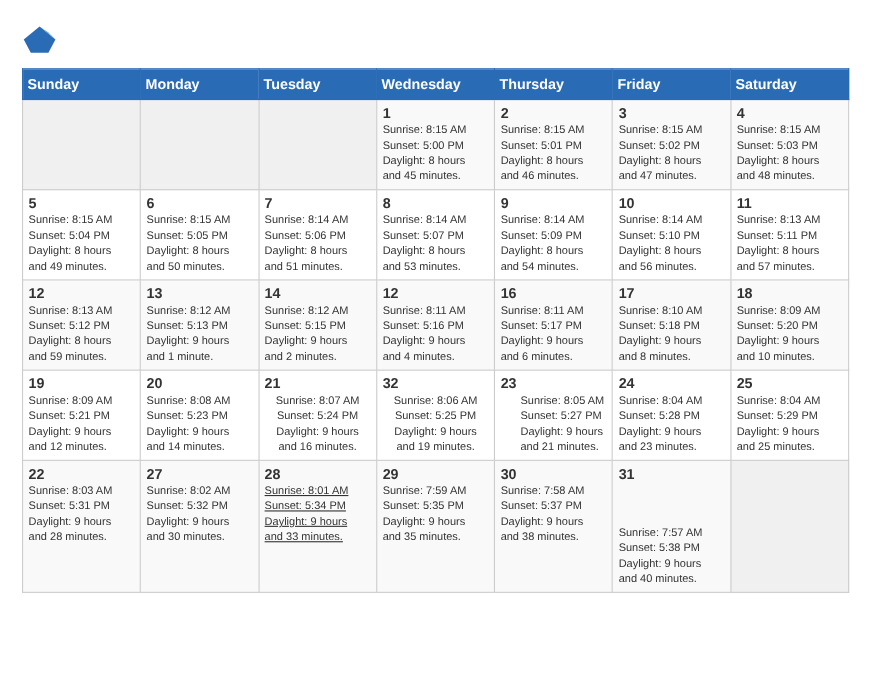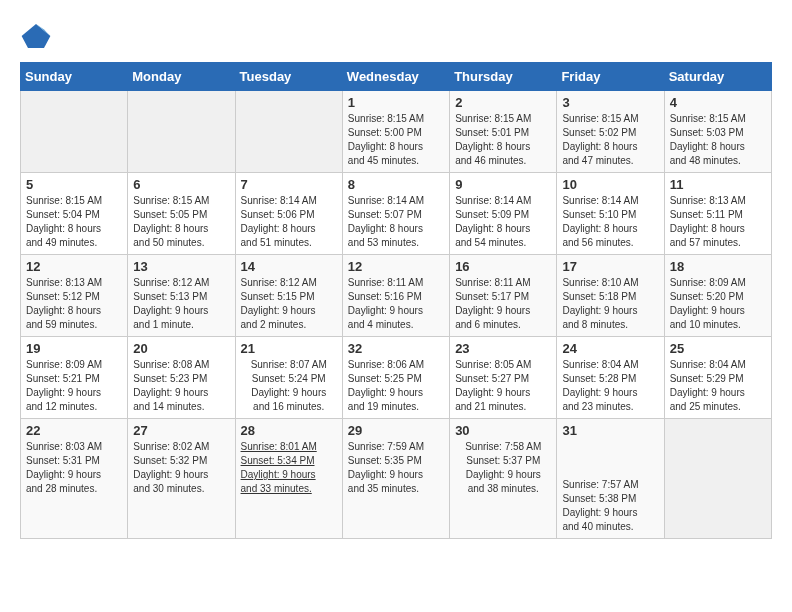--- a/index.html
+++ b/index.html
@@ -281,28 +281,28 @@
         </td>
         <td>
           <span class="day-number">21</span>
           <div class="day-info" style="white-space: pre-line; text-align: center;">Sunrise: 8:07 AM
 Sunset: 5:24 PM
 Daylight: 9 hours
 and 16 minutes.</div>
         </td>
         <td>
           <span class="day-number">32</span>
-          <div class="day-info" style="white-space: pre-line;">Sunrise: 8:06 AM
+          <div class="day-info" style="white-space: pre-line; text-align: center;">Sunrise: 8:06 AM
 Sunset: 5:25 PM
 Daylight: 9 hours
 and 19 minutes.</div>
         </td>
         <td>
           <span class="day-number">23</span>
-          <div class="day-info" style="white-space: pre-line;">Sunrise: 8:05 AM
+          <div class="day-info" style="white-space: pre-line; margin-left: 18px;">Sunrise: 8:05 AM
 Sunset: 5:27 PM
 Daylight: 9 hours
 and 21 minutes.</div>
         </td>
         <td>
           <span class="day-number">24</span>
           <div class="day-info" style="white-space: pre-line;">Sunrise: 8:04 AM
 Sunset: 5:28 PM
 Daylight: 9 hours
 and 23 minutes.</div>
@@ -339,21 +339,21 @@
         </td>
         <td>
           <span class="day-number">29</span>
           <div class="day-info" style="white-space: pre-line;">Sunrise: 7:59 AM
 Sunset: 5:35 PM
 Daylight: 9 hours
 and 35 minutes.</div>
         </td>
         <td>
           <span class="day-number">30</span>
-          <div class="day-info" style="white-space: pre-line; text-align: center;">Sunrise: 7:58 AM
+          <div class="day-info" style="white-space: pre-line;">Sunrise: 7:58 AM
 Sunset: 5:37 PM
 Daylight: 9 hours
 and 38 minutes.</div>
         </td>
         <td>
           <span class="day-number">31</span>
           <div class="day-info" style="white-space: pre-line; margin-top: 40px;">Sunrise: 7:57 AM
 Sunset: 5:38 PM
 Daylight: 9 hours
 and 40 minutes.</div>

